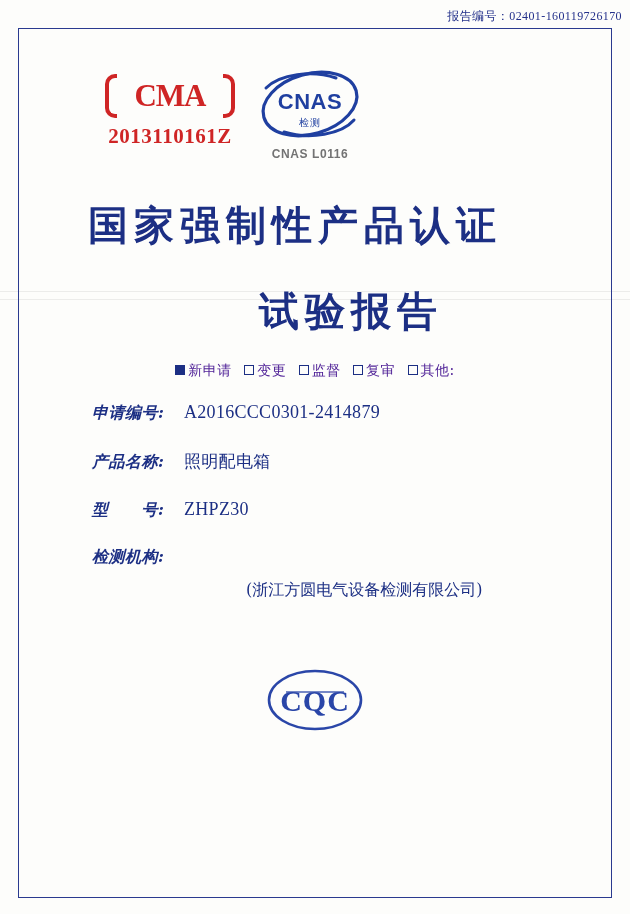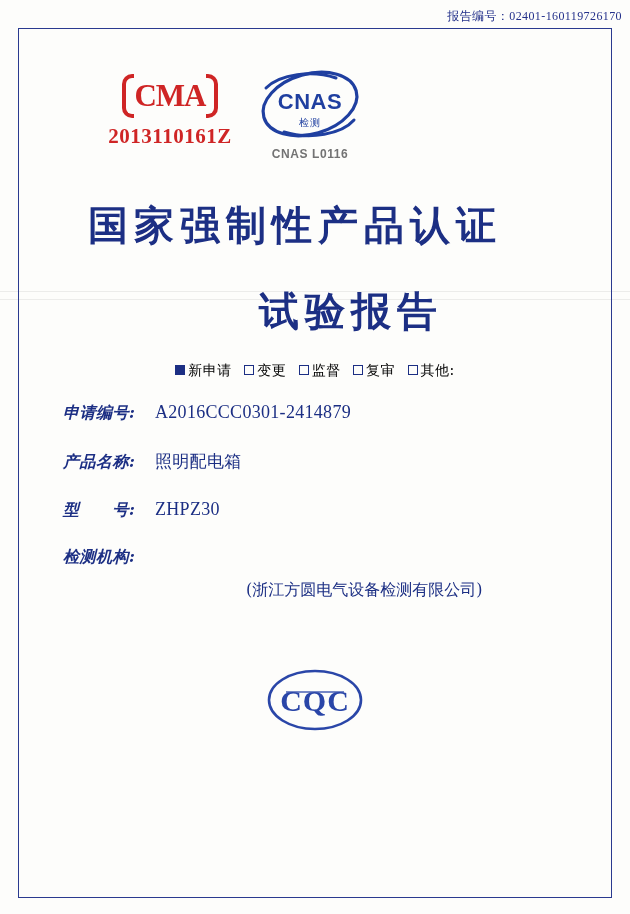--- a/index.html
+++ b/index.html
@@ -81,20 +81,21 @@
     left: 80px;
     top: 0;
     width: 180px;
     text-align: center;
   }
   .cma-mark {
     width: 96px;
     height: 44px;
     margin: 0 auto;
     position: relative;
+    padding-left: 34px;
   }
   .cma-mark .bracket-l,
   .cma-mark .bracket-r {
     position: absolute;
     top: 0;
     width: 12px;
     height: 44px;
     border: 4px solid #cf2525;
     box-sizing: border-box;
   }
@@ -183,21 +184,21 @@
 
   
   .checkline {
     position: absolute;
     top: 362px;
     left: 0;
     width: 630px;
     text-align: center;
     font-family: "DejaVu Serif", "Liberation Serif", serif;
     font-size: 14px;
-    color: #000000;
+    color: #4c1d95;
     white-space: nowrap;
   }
   .checkline .opt {
     display: inline-block;
     margin: 0 4px;
     letter-spacing: 0.5px;
   }
   .box {
     display: inline-block;
     width: 8px;
@@ -214,21 +215,21 @@
   .fields {
     position: absolute;
     top: 402px;
     left: 0;
     width: 630px;
   }
   .field-row {
     display: flex;
     align-items: baseline;
     justify-content: flex-start;
-    padding-left: 63px;
+    padding-left: 92px;
     margin-bottom: 26px;
     font-size: 17px;
   }
   .field-label {
     font-family: "DejaVu Serif", "Liberation Serif", serif;
     font-style: italic;
     font-weight: bold;
     color: #1c2f84;
     width: 92px;
     flex: 0 0 92px;

